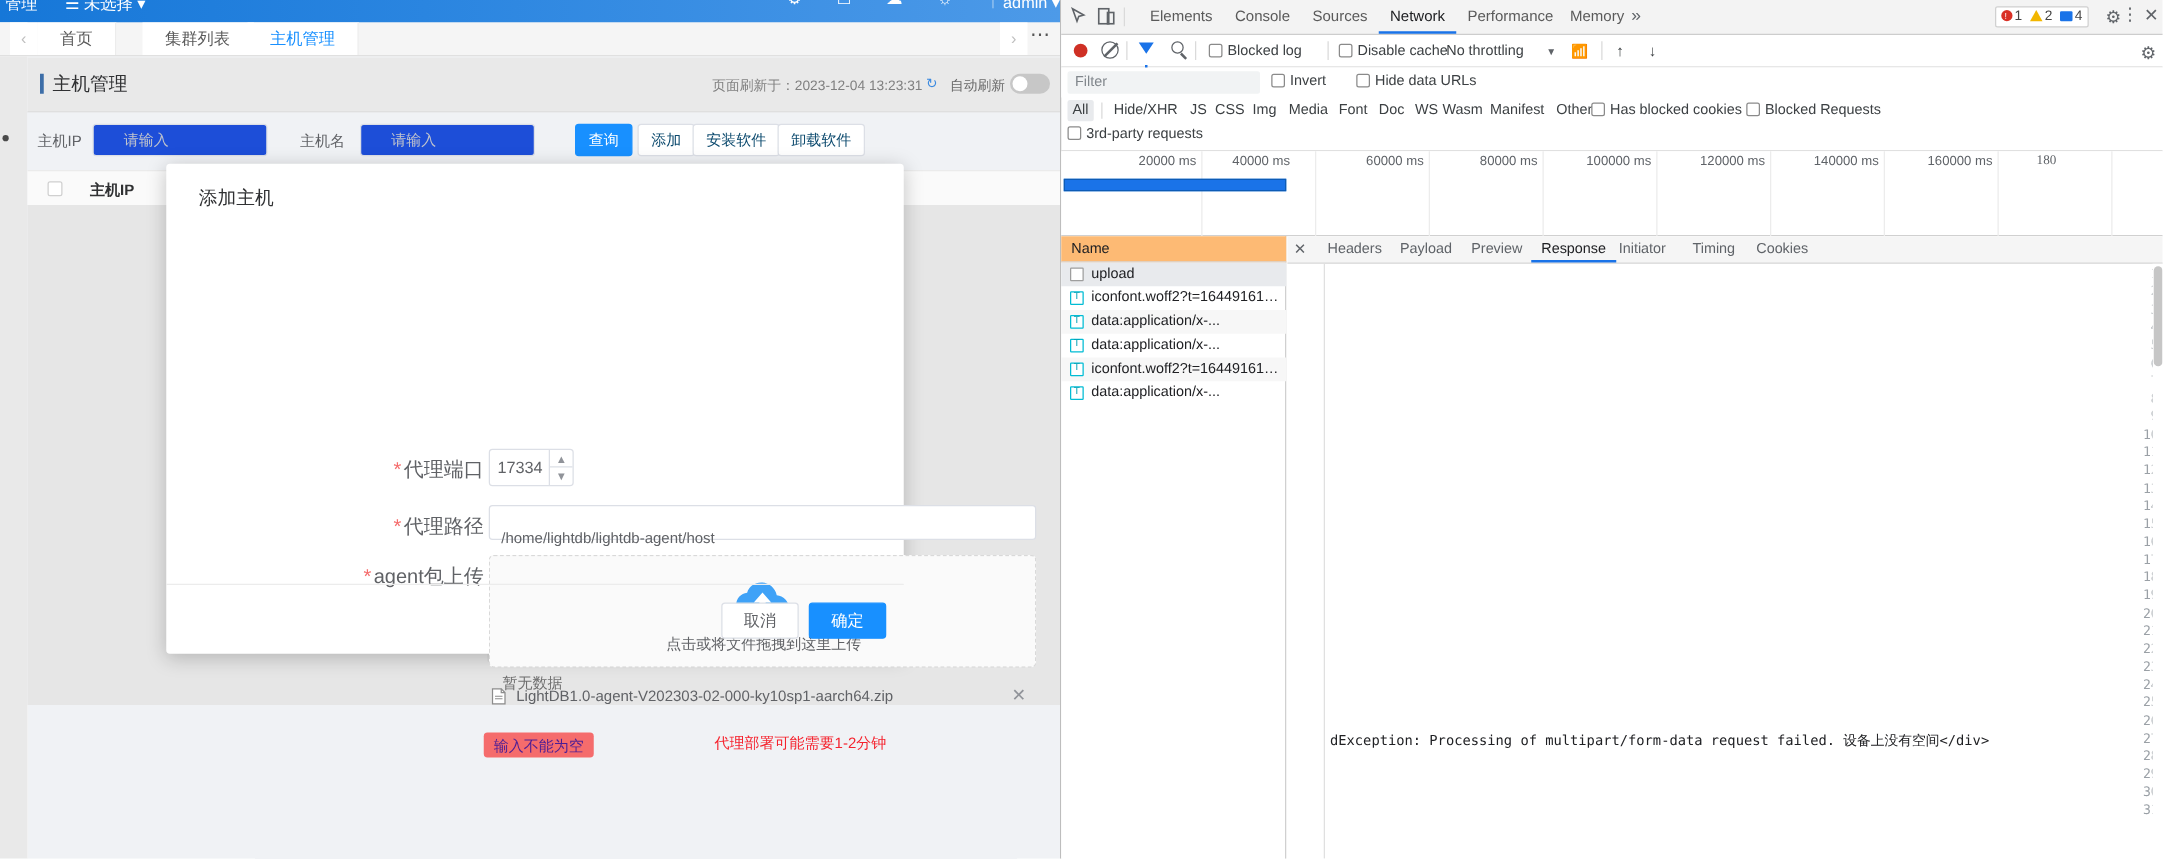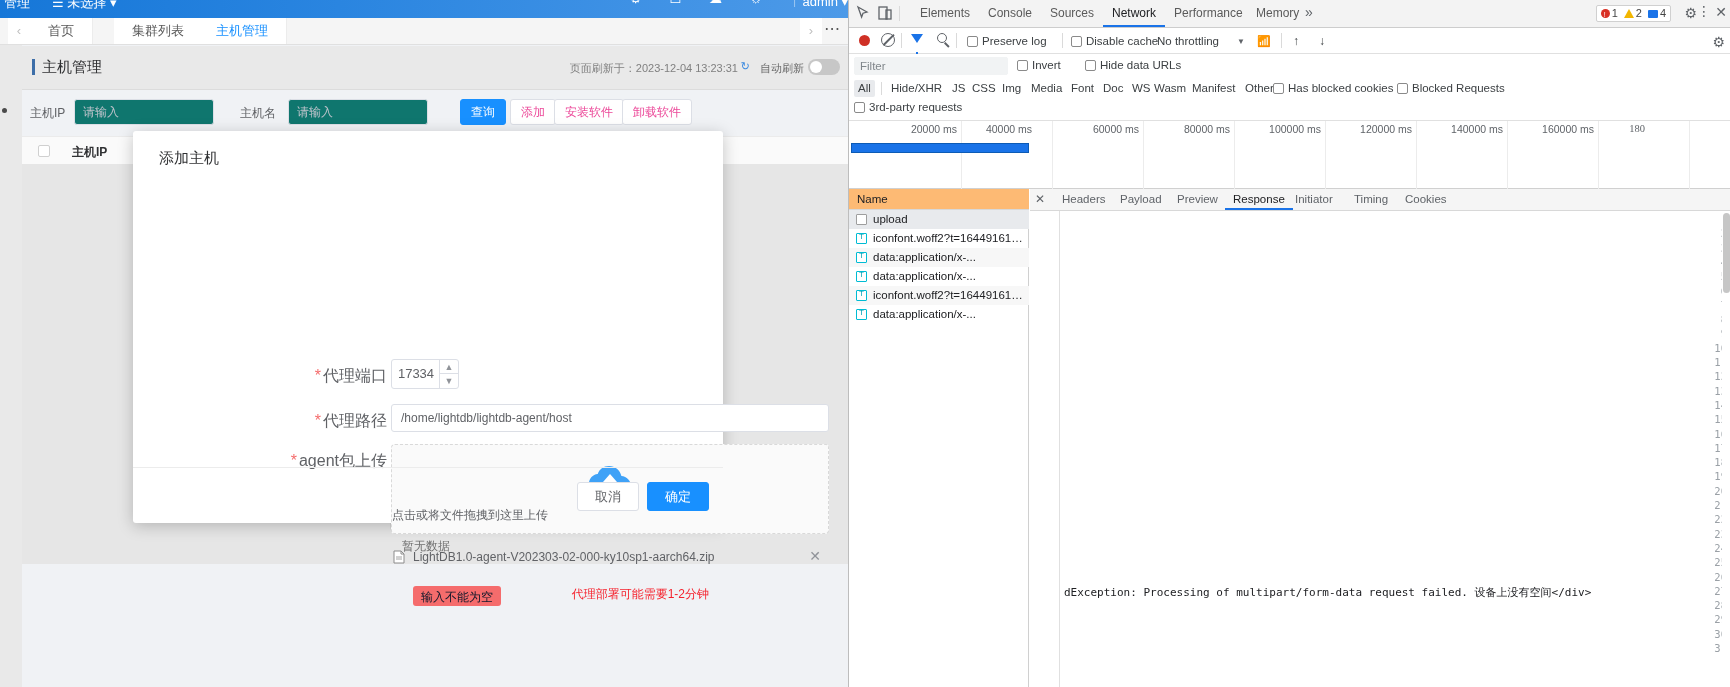--- a/index.html
+++ b/index.html
@@ -47,28 +47,28 @@
   .page-hd .ttl { position: absolute; left: 20px; top: 12px; font-size: 15px; color: #303133; font-weight: 500; }
   .page-hd .refresh-txt { position: absolute; right: 110px; top: 15px; font-size: 11px; color: #808080; white-space: nowrap; }
   .page-hd .refresh-ico { position: absolute; right: 98px; top: 14px; font-size: 11px; color: #3b8ae0; }
   .page-hd .auto-txt { position: absolute; right: 44px; top: 15px; font-size: 11px; color: #6a6a6a; white-space: nowrap; }
   .page-hd .toggle { position: absolute; right: 8px; top: 13px; width: 32px; height: 16px; border-radius: 8px; background: #c7c7c7; }
   .page-hd .toggle i { position: absolute; left: 2px; top: 2px; width: 12px; height: 12px; border-radius: 50%; background: #fff; display: block; }
 
   .filterbar { position: absolute; left: 22px; top: 90px; width: 826px; height: 46px; background: #f0f2f5; }
   .fl { position: absolute; font-size: 12px; color: #606266; top: 15px; }
   .fi {
-    position: absolute; top: 9px; height: 26px; background: #0f766e;
+    position: absolute; top: 9px; height: 26px; background: #1d4ed8;
     border: 1px solid #dcdfe6; border-radius: 3px; font-size: 12px;
-    color: #c0c4cc; padding: 0 8px; line-height: 24px;
+    color: #c0c4cc; padding: 0 24px; line-height: 24px;
   }
   .fbtn {
     position: absolute; top: 9px; height: 26px; line-height: 24px;
     border: 1px solid #dcdfe6; border-radius: 3px; background: #fff;
-    font-size: 12px; color: #ec4899; padding: 0 10px; white-space: nowrap;
+    font-size: 12px; color: #0c4a6e; padding: 0 10px; white-space: nowrap;
   }
   .fbtn.primary { background: #1890ff; border-color: #1890ff; color: #fff; }
 
   .tablehdr { position: absolute; left: 22px; top: 136px; width: 826px; height: 28px; background: #fafafa; border-top: 1px solid #ebebeb; border-bottom: 1px solid #ebeeb; }
   .tablehdr .cb { position: absolute; left: 16px; top: 8px; width: 12px; height: 12px; border: 1px solid #d0d0d0; background: #fff; border-radius: 2px; }
   .tablehdr .h1 { position: absolute; left: 50px; top: 7px; font-size: 12px; color: #303133; font-weight: 600; }
   .table-body { position: absolute; left: 22px; top: 164px; width: 826px; height: 400px; background: #e6e6e6; }
   .empty-pager { position: absolute; left: 390px; top: 510px; width: 78px; height: 20px; background: #d8d8d8; border-radius: 2px; }
   .empty-txt { position: absolute; left: 402px; top: 538px; font-size: 12px; color: #707070; }
 
@@ -99,39 +99,39 @@
   .num-input .spin .up, .num-input .spin .dn {
     position: absolute; left: 0; width: 18px; height: 14px; text-align: center;
     font-size: 9px; color: #909399; line-height: 14px;
   }
   .num-input .spin .up { top: 0; border-bottom: 1px solid #dcdfe6; }
   .num-input .spin .dn { top: 14px; }
 
   .path-input {
     position: absolute; left: 258px; top: 273px; width: 438px; height: 28px;
     border: 1px solid #dcdfe6; border-radius: 3px; background: #fff;
-    font-size: 12px; color: #606266; line-height: 26px; padding: 0 9px;
+    font-size: 12px; color: #606266; line-height: 26px; padding: 12px 9px;
   }
 
   .dropzone {
     position: absolute; left: 258px; top: 313px; width: 438px; height: 90px;
     border: 1px dashed #d9d9d9; border-radius: 4px; background: #fafafa;
   }
   .dz-cloud { position: absolute; left: 50%; top: 18px; transform: translateX(-50%); }
-  .dz-text { position: absolute; left: 0; top: 62px; width: 438px; font-size: 12px; color: #606266; }
+  .dz-text { position: absolute; left: 0; top: 62px; width: 438px; text-align: center; font-size: 12px; color: #606266; }
 
   .filerow { position: absolute; left: 258px; top: 418px; width: 438px; height: 20px; }
   .filerow .fico { position: absolute; left: 2px; top: 1px; }
   .filerow .fname { position: absolute; left: 22px; top: 1px; font-size: 12px; color: #606266; white-space: nowrap; }
   .filerow .fx { position: absolute; right: 8px; top: -1px; font-size: 14px; color: #909399; }
 
   .tooltip-err {
-    position: absolute; left: 254px; top: 455px; background: #f56c6c; color: #0f172a;
+    position: absolute; left: 254px; top: 455px; background: #f56c6c; color: #4c1d95;
     font-size: 12px; padding: 3px 8px 4px; border-radius: 3px; white-space: nowrap;
-    height: 20px; overflow: hidden; margin-left: 26px;
+    height: 20px; overflow: hidden;
   }
   .warn-note { position: absolute; right: 14px; top: 455px; font-size: 12px; color: #f5222d; white-space: nowrap; }
 
   .modal-footer { position: absolute; left: 0; bottom: 0; width: 590px; height: 56px; border-top: 1px solid #ececec; }
   .mbtn {
     position: absolute; top: 14px; height: 29px; line-height: 27px; padding: 0 17px;
     border-radius: 3px; font-size: 13px; white-space: nowrap;
   }
   .mbtn.cancel { right: 84px; background: #fff; border: 1px solid #dcdfe6; color: #606266; }
   .mbtn.ok { right: 14px; background: #1890ff; border: 1px solid #1890ff; color: #fff; }
@@ -370,21 +370,21 @@
       <div class="dt-close">✕</div>
     </div>
 
     <div class="dt-netbar">
       <div class="rec-dot"></div>
       <div class="clear-ico"></div>
       <div class="vsep" style="left:52px;"></div>
       <div class="funnel"></div>
       <div class="mag"></div>
       <div class="vsep" style="left:107px;"></div>
-      <div class="dt-lbl" style="left:118px; top:7px;"><span class="cbx"></span><span>Preserve log</span></div>
+      <div class="dt-lbl" style="left:118px; top:7px;"><span class="cbx"></span><span>Blocked log</span></div>
       <div class="vsep" style="left:213px;"></div>
       <div class="dt-lbl" style="left:222px; top:7px;"><span class="cbx"></span><span>Disable cache</span></div>
       <div class="dt-lbl" style="left:308px; top:7px;">No throttling</div>
       <div class="thr-arrow" style="left:388px; top:9px;">▼</div>
       <div class="wifi" style="left:408px;">📶</div>
       <div class="vsep" style="left:432px;"></div>
       <div class="updl" style="left:444px; top:6px;">↑</div>
       <div class="updl" style="left:470px; top:6px;">↓</div>
       <div class="dt-gear" style="right:6px; top:6px;">⚙</div>
     </div>

